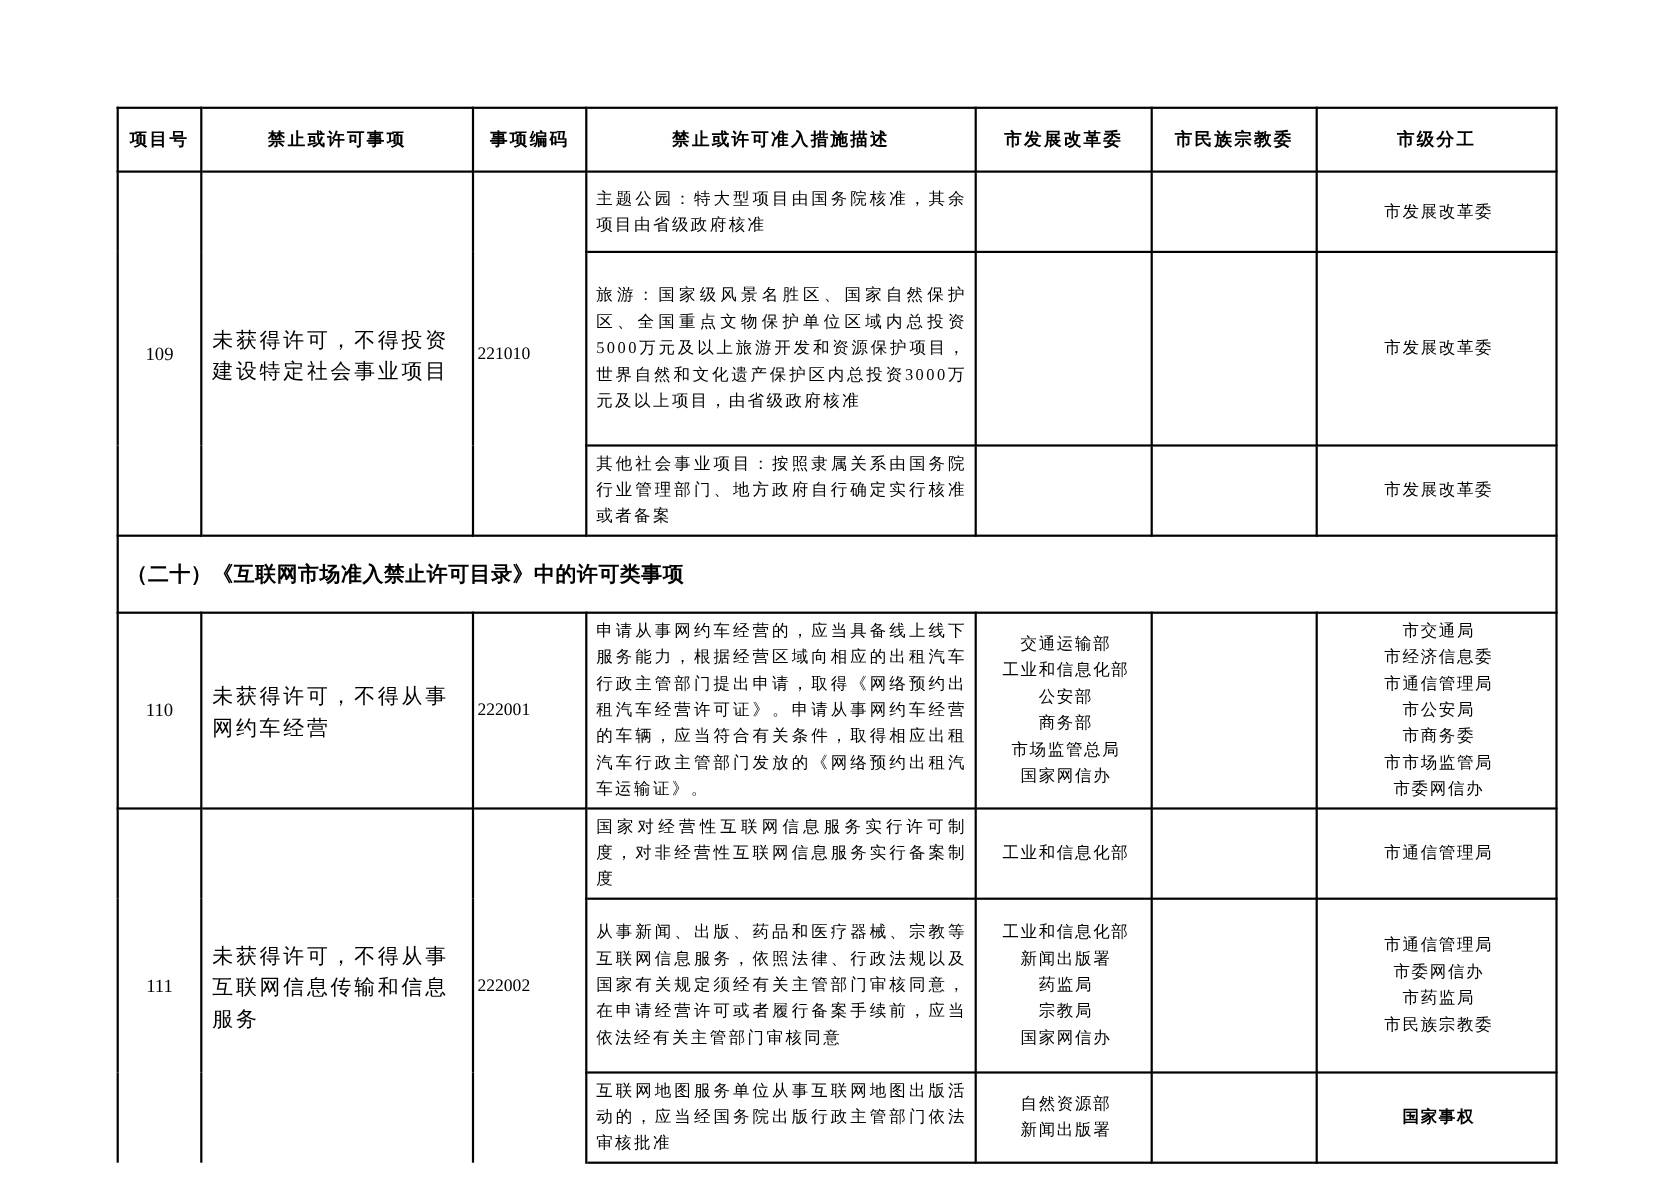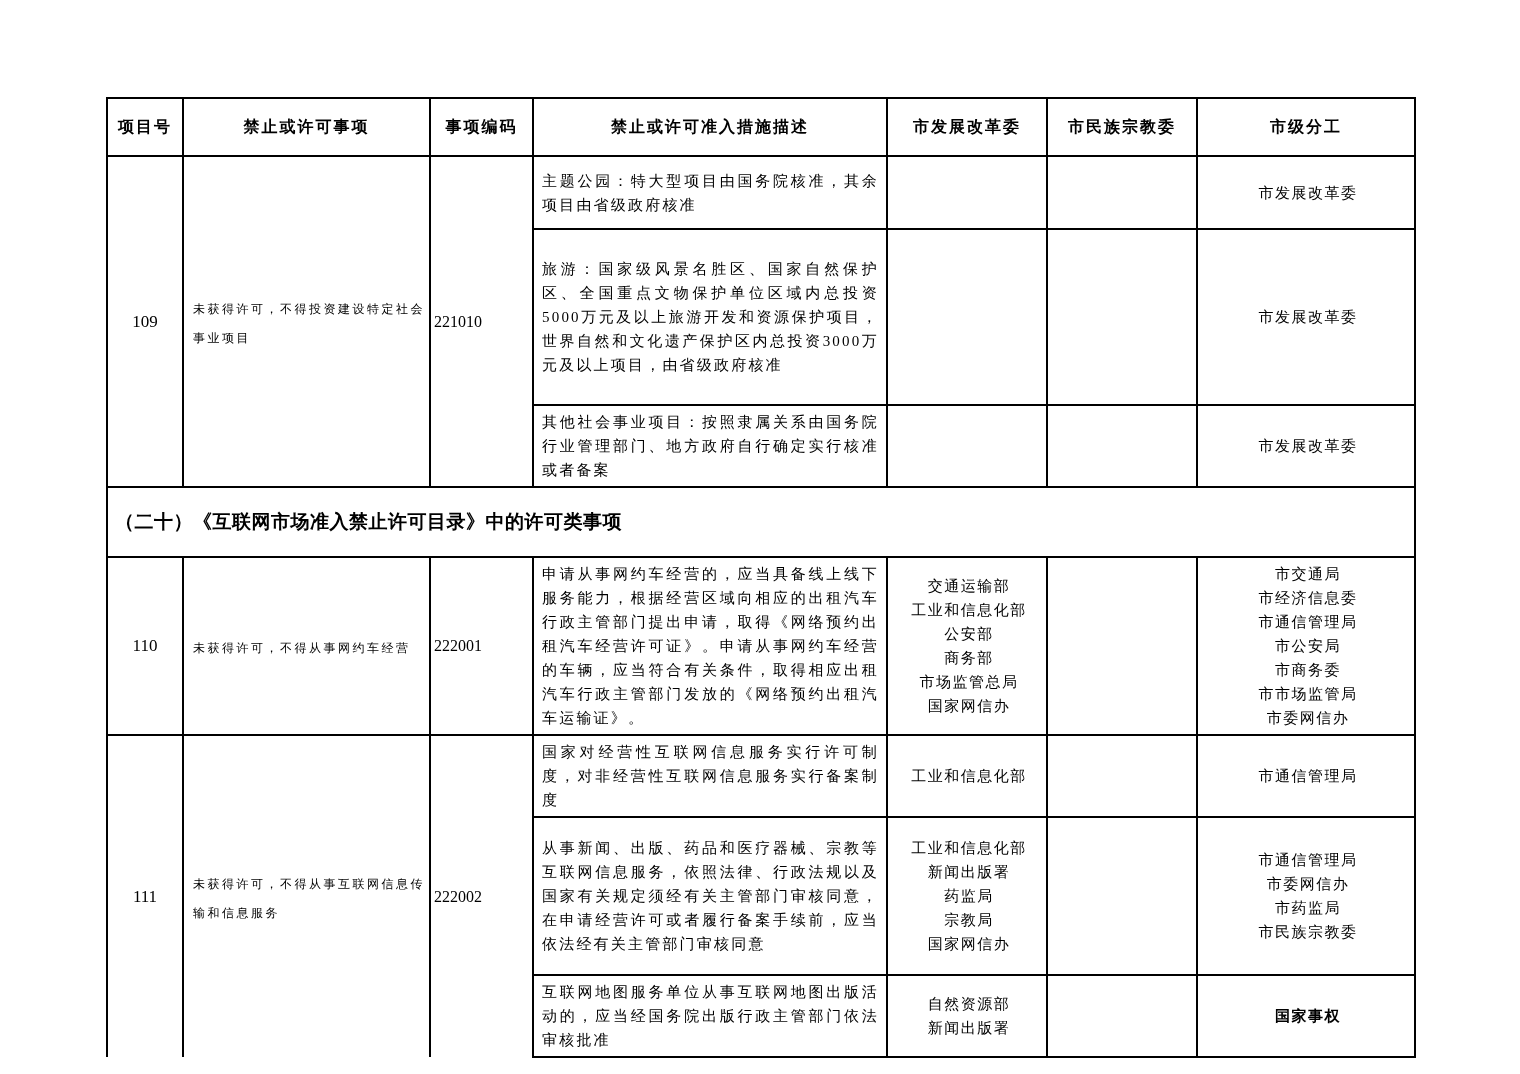--- a/index.html
+++ b/index.html
@@ -39,21 +39,21 @@
     letter-spacing:2px;
     text-align:center;
     padding:0 2px;
   }
   .c-id{
     text-align:center;
     font-size:17px;
     letter-spacing:0;
   }
   .c-item{
-    font-size:12px;
+    font-size:19px;
     letter-spacing:2.5px;
     line-height:29px;
     padding:6px 4px 2px 9px;
     text-align:left;
   }
   .c-code{
     font-size:16px;
     letter-spacing:0;
     padding:2px 1px 2px 3px;
     text-align:left;

